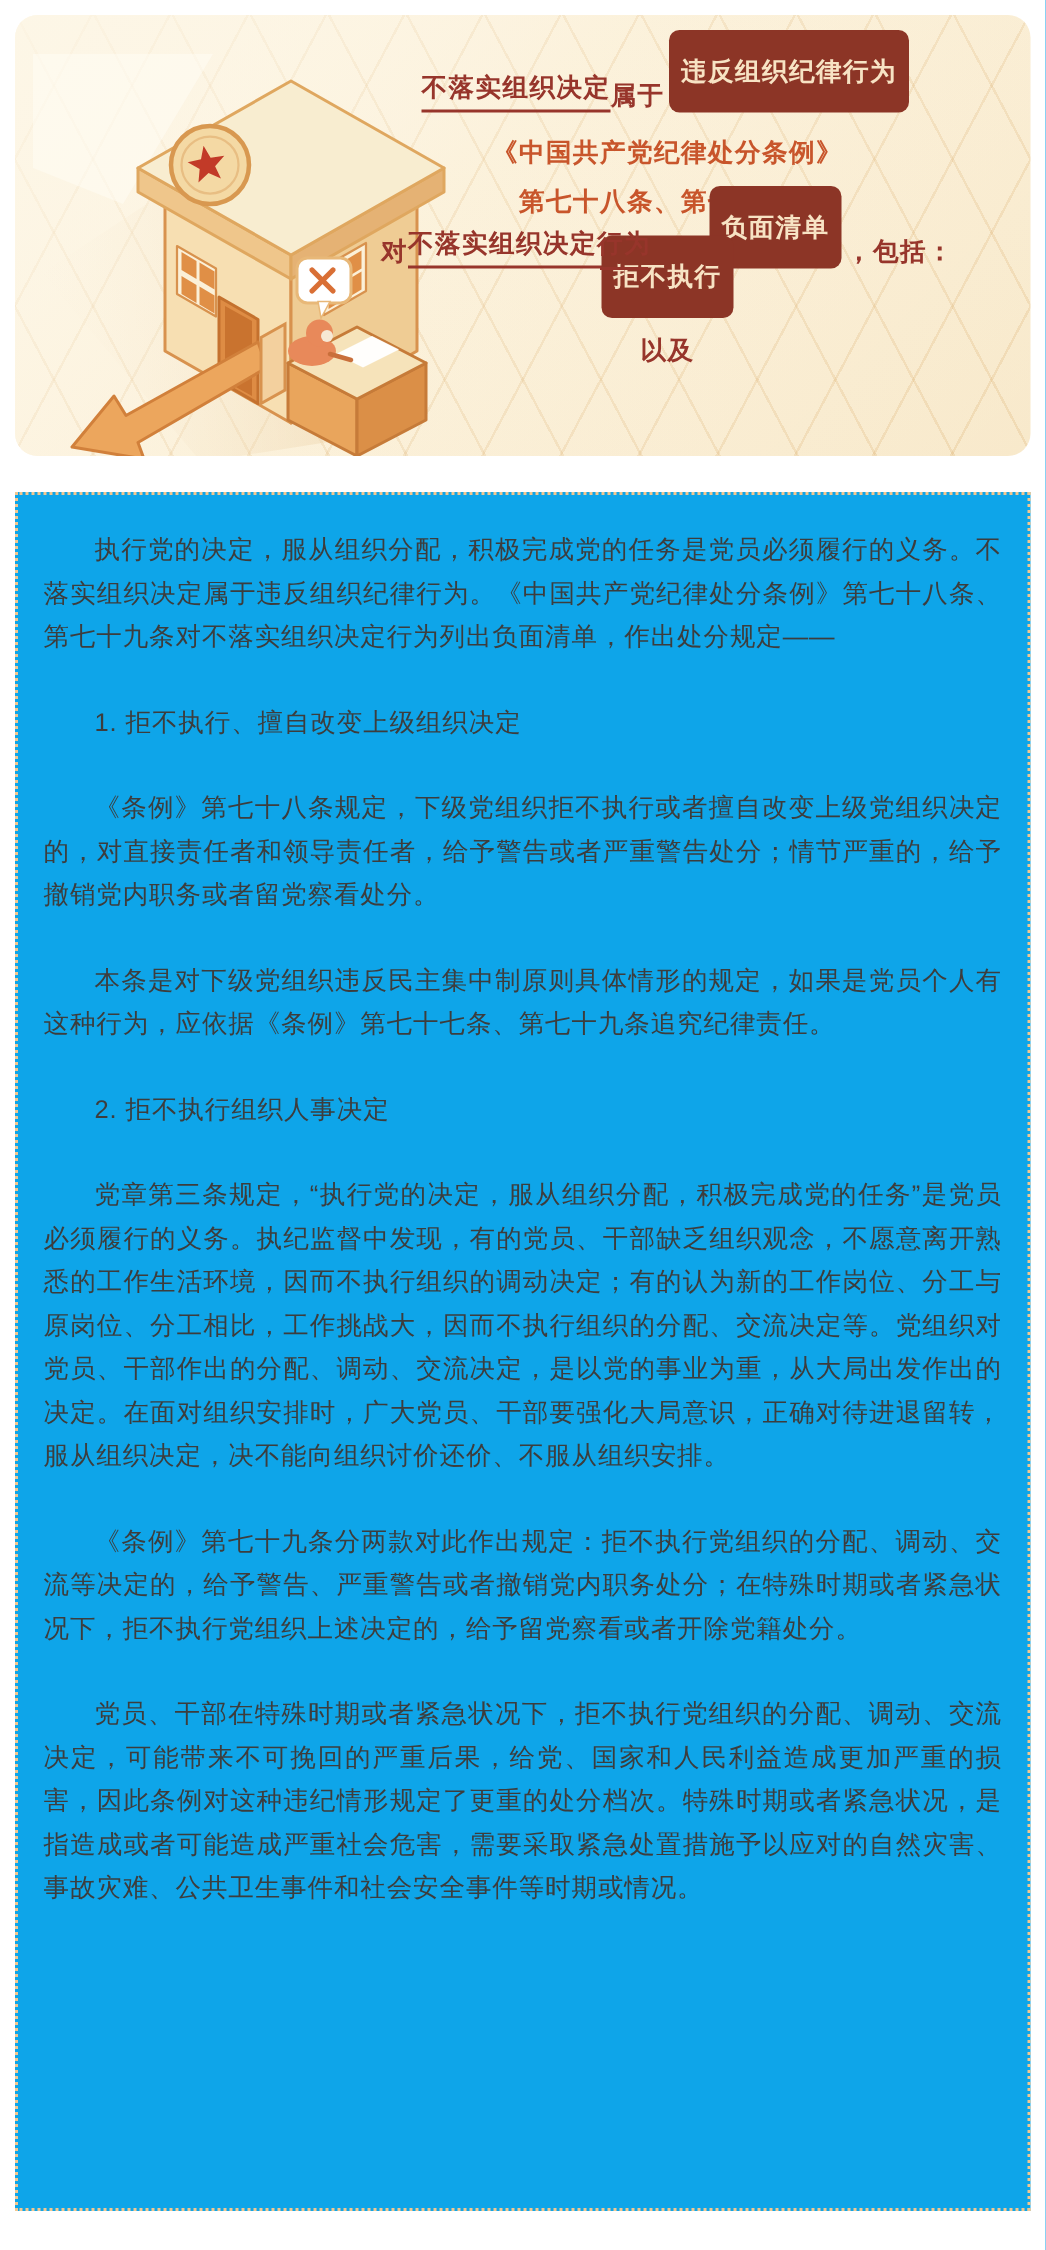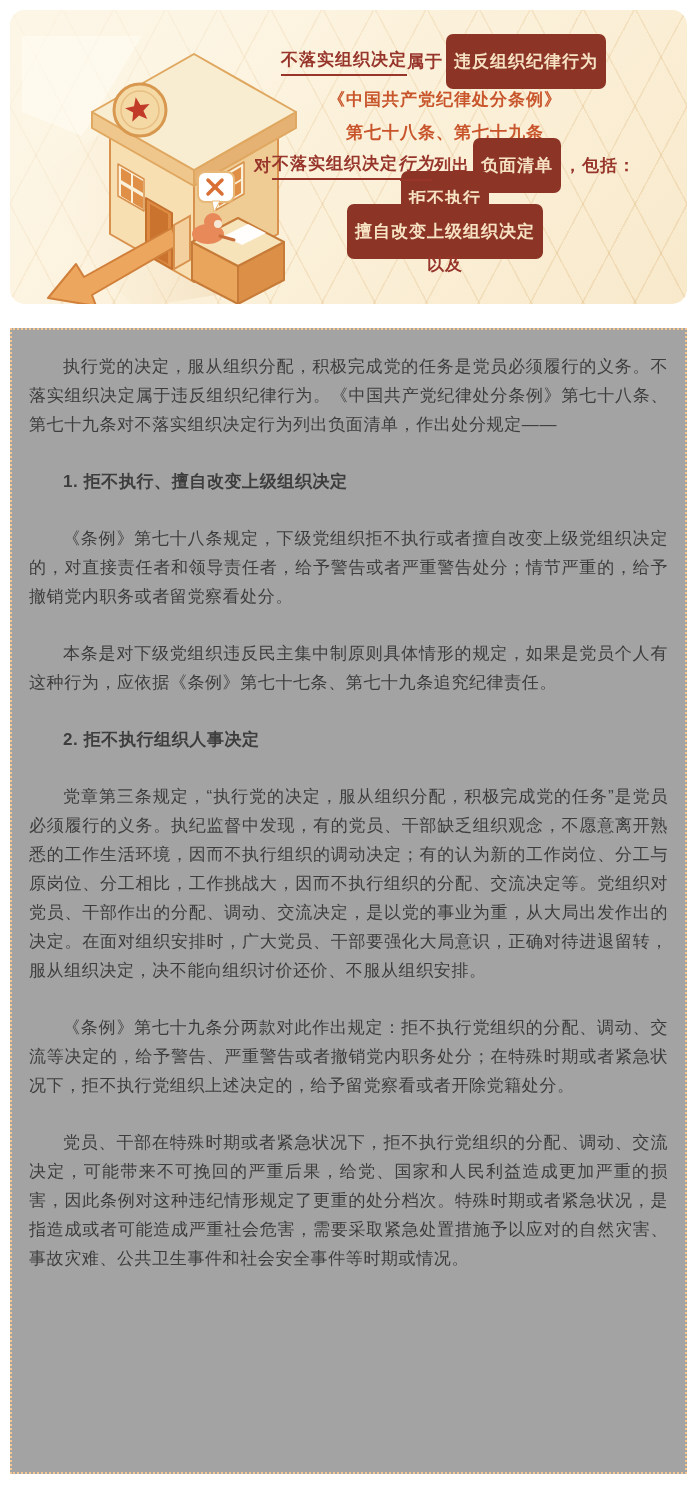--- a/index.html
+++ b/index.html
@@ -32,58 +32,58 @@
   }
   .illustration{position:absolute;left:12px;top:4px;}
 
   
   .banner-text{
     position:absolute;left:200px;top:38px;width:470px;
     display:flex;flex-direction:column;align-items:center;
     font-size:17px;font-weight:bold;letter-spacing:1px;
   }
   .bt-line{
-    height:27px;display:flex;align-items:center;justify-content:center;
+    height:27px;display:flex;align-items:flex-end;justify-content:center;
     margin-bottom:6px;white-space:nowrap;
   }
   .bt-line.first{margin-bottom:11px;}
   .dark-red{color:#97352B;}
   .orange{color:#C8552B;font-weight:bold;}
   .u{border-bottom:2px solid #97352B;padding-bottom:3px;}
-  .u2{position:relative;font-style:italic;}
+  .u2{position:relative;}
   .u2::after{
     content:"";position:absolute;left:2px;right:2px;bottom:-8px;height:2px;
     background:#97352B;
   }
   .badge{
     display:inline-block;
     background:#8C3526;color:#F7E3C4;
     padding:16px 8px;border-radius:7px;
     font-weight:bold;margin:0 3px;
   }
 
   
   .article-box{
     margin:24px 10px 12px 10px;
     border:2px dotted #F3C78F;
-    background:#a3a3a3;
+    background:#0ea5e9;
     padding:22px 17px 14px 17px;
     box-sizing:border-box;
     min-height:1146px;
   }
   .article-box p{
     margin:0 0 28px 0;
     font-size:17px;
     line-height:29px;
     letter-spacing:0.6px;
     color:#3D3D3D;
     text-align:justify;
     text-indent:2em;
   }
-  .article-box p.heading{font-weight:bold;}
+  .article-box p.heading{font-weight:normal;}
   .article-box p:last-child{margin-bottom:4px;}
 </style>
 </head>
 <body>
 
 <div class="page">
 
   <div class="banner">
     <div class="lattice"></div>
     <div class="lattice-fade"></div>
@@ -172,23 +172,20 @@
       <div class="bt-line orange">第七十八条、第七十九条</div>
       <div class="bt-line">
         <span class="dark-red">对</span>
           <span class="dark-red u"><span>不落实组织决定</span><span class="u2">行为</span></span>
           <span class="dark-red">列出</span>
         <span class="badge">负面清单</span>
           <span class="dark-red">，包括：</span>
       </div>
       <div class="bt-line">
         <span class="badge">拒不执行</span>
-      </div>
-      <div class="bt-line">
-        <span class="badge">擅自改变上级组织决定</span>
       </div>
       <div class="bt-line">
         <span class="dark-red">以及</span>
       </div>
     </div>
   </div>
 
   <div class="article-box">
     <div>
         <p class="para">执行党的决定，服从组织分配，积极完成党的任务是党员必须履行的义务。不落实组织决定属于违反组织纪律行为。《中国共产党纪律处分条例》第七十八条、第七十九条对不落实组织决定行为列出负面清单，作出处分规定——</p>

